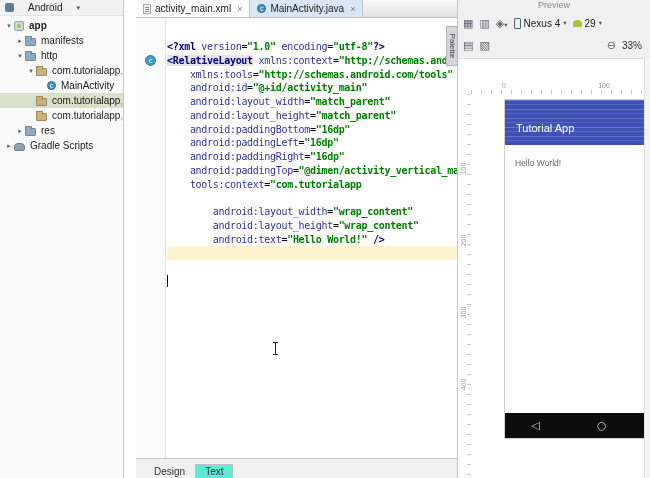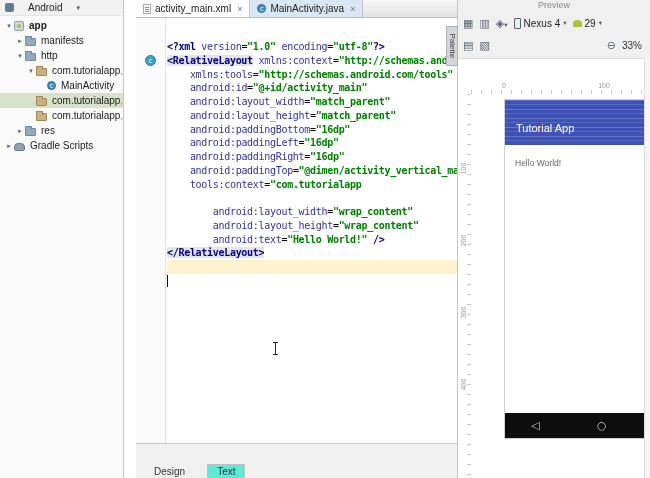--- a/index.html
+++ b/index.html
@@ -43,21 +43,21 @@
   .gmark{position:absolute;left:9px;width:11px;height:11px;border-radius:50%;background:#3aa0c8;border:1px solid #2a7fa2;color:#fff;font-size:7px;line-height:10px;text-align:center;font-family:"DejaVu Sans Mono",monospace}
   .code{position:absolute;left:31px;top:22px;right:0;font-family:"DejaVu Sans Mono",monospace;font-size:10px;line-height:13.75px;letter-spacing:-0.3px;color:#000}
   .cl{height:13.75px;white-space:pre;overflow:hidden}
   .cl.caretline{background:#fdf3cf}
   .tk-tag{color:#000080;font-weight:bold}
   .tk-attr{color:#32329b}
   .tk-val{color:#008000;font-weight:bold}
   .tk-plain{color:#000}
   .tk-sel{background:#e5e5e5}
   .caretbar{position:absolute;left:31px;top:257px;width:1px;height:12px;background:#000}
-  .bottombar{position:absolute;left:0;right:0;bottom:0;height:35px;background:#f0f0f0;border-top:1px solid #c6c6c6;display:flex;align-items:flex-end;padding-left:8px;gap:12px}
+  .bottombar{position:absolute;left:0;right:0;bottom:0;height:20px;background:#f0f0f0;border-top:1px solid #c6c6c6;display:flex;align-items:flex-end;padding-left:8px;gap:0}
   .btab{font-size:10px;color:#333;padding:1px 9px 2px;border:1px solid transparent;border-bottom:none;margin-bottom:-1px}
   .btab.active{background:#5eead4;border-color:#c0c0c0}
 
   
   .palettetab{position:absolute;left:458px;top:26px;width:40px;height:12px;transform:rotate(90deg);transform-origin:0 0;background:#d4d7da;border:1px solid #b0b3b6;font-size:8px;color:#444;text-align:center;line-height:10px;z-index:5}
 
   
   .preview{position:absolute;left:457px;top:0;right:0;bottom:0;background:#f0f0f0;border-left:1px solid #c6c6c6;overflow:hidden}
   .ptitle{position:absolute;top:0;left:0;right:0;height:12px;text-align:center;font-size:9px;color:#8a8a8a}
   .ptb1{position:absolute;top:13px;left:5px;right:2px;height:20px;display:flex;align-items:center;gap:6px}
@@ -177,21 +177,20 @@
           <div class="cl"><span class="tk-plain">    </span><span class="tk-attr">android:layout_height</span><span class="tk-plain">=</span><span class="tk-val">"match_parent"</span></div>
           <div class="cl"><span class="tk-plain">    </span><span class="tk-attr">android:paddingBottom</span><span class="tk-plain">=</span><span class="tk-val">"16dp"</span></div>
           <div class="cl"><span class="tk-plain">    </span><span class="tk-attr">android:paddingLeft</span><span class="tk-plain">=</span><span class="tk-val">"16dp"</span></div>
           <div class="cl"><span class="tk-plain">    </span><span class="tk-attr">android:paddingRight</span><span class="tk-plain">=</span><span class="tk-val">"16dp"</span></div>
           <div class="cl"><span class="tk-plain">    </span><span class="tk-attr">android:paddingTop</span><span class="tk-plain">=</span><span class="tk-val">"@dimen/activity_vertical_margi</span></div>
           <div class="cl"><span class="tk-plain">    </span><span class="tk-attr">tools:context</span><span class="tk-plain">=</span><span class="tk-val">"com.tutorialapp</span></div>
           <div class="cl"></div>
           <div class="cl"><span class="tk-plain">        </span><span class="tk-attr">android:layout_width</span><span class="tk-plain">=</span><span class="tk-val">"wrap_content"</span></div>
           <div class="cl"><span class="tk-plain">        </span><span class="tk-attr">android:layout_height</span><span class="tk-plain">=</span><span class="tk-val">"wrap_content"</span></div>
           <div class="cl"><span class="tk-plain">        </span><span class="tk-attr">android:text</span><span class="tk-plain">=</span><span class="tk-val">"Hello World!"</span><span class="tk-plain"> </span><span class="tk-tag">/&gt;</span></div>
-          <div class="cl"><span class="tk-tag tk-sel">&lt;/RelativeLayout&gt;</span></div>
           <div class="cl caretline"></div>
         </div>
       <div class="caretbar"></div>
     </div>
     <div class="bottombar" id="bottombar">
         <span class="btab">Design</span>
         <span class="btab active">Text</span>
       </div>
   </main>
 

